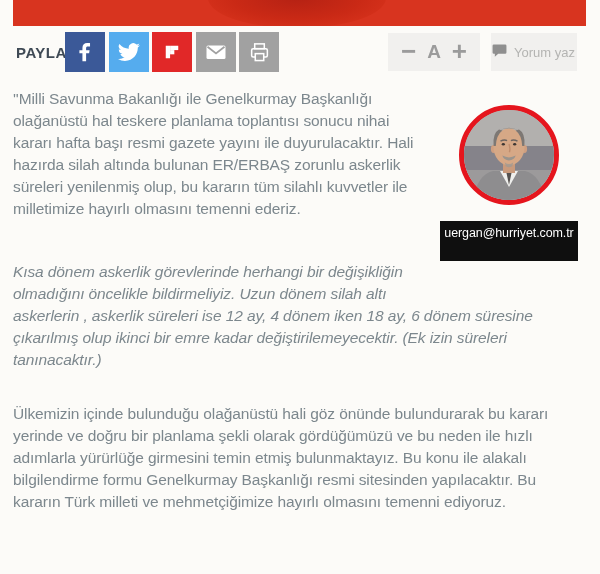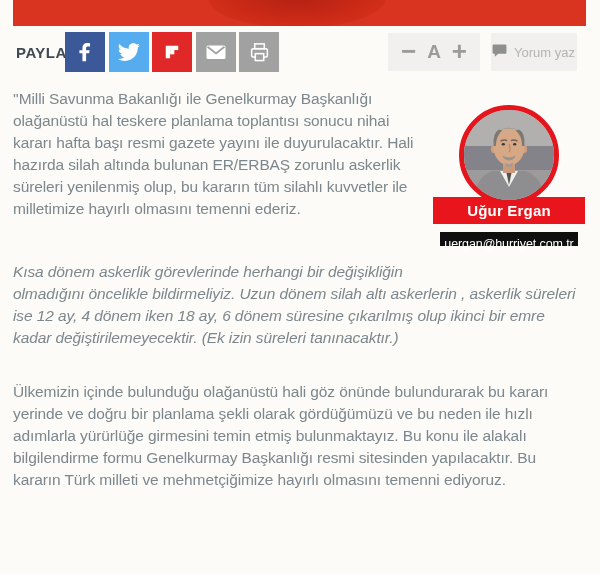--- a/index.html
+++ b/index.html
@@ -38,21 +38,21 @@
   .p3{margin-top:32px !important;}
   .p4{margin-top:5px !important;}
 
   
   .author-card{float:right;width:152px;margin:17px 0 10px 14px;text-align:center;cursor:pointer;}
   .photo{position:relative;z-index:2;width:90px;height:90px;margin:0 auto;border:5px solid #e5151d;
     border-radius:50%;overflow:hidden;background:#b9b7b5;}
   .photo svg{display:block;}
   .nbar{position:relative;z-index:1;margin-top:-8px;height:27px;line-height:28px;background:#e8151c;
     color:#fff;font-weight:bold;font-size:15px;letter-spacing:.2px;}
-  .ebar{width:138px;margin:8px auto;height:14px;line-height:24px;background:#0f0f0f;color:#fff;font-size:12.5px;}
+  .ebar{width:138px;margin:16px auto;height:40px;line-height:24px;background:#0f0f0f;color:#fff;font-size:12.5px;}
 </style>
 </head>
 <body>
 
 <div class="page">
 
   <div class="banner">
     <div class="banner-blob"></div>
   </div>
 
@@ -134,21 +134,20 @@
           <path d="M33.6 21.4 q11.4-6.2 22.8 0 q-5.7-3.6-11.4-3.6 q-5.7 0-11.4 3.6 z" fill="#8a8581"></path>
           <path d="M36.5 31.2 q3.6-2 6.6-.6" stroke="#6d6560" stroke-width="1.5" fill="none"></path>
           <path d="M53.5 31.2 q-3.6-2-6.6-.6" stroke="#6d6560" stroke-width="1.5" fill="none"></path>
           <ellipse cx="39.3" cy="34.3" rx="1.6" ry="1.2" fill="#3e3733"></ellipse>
           <ellipse cx="50.7" cy="34.3" rx="1.6" ry="1.2" fill="#3e3733"></ellipse>
           <path d="M45 34 q1.6 5 .4 8.2" stroke="#c08e6e" stroke-width="1.4" fill="none"></path>
           <path d="M38.3 45.6 q6.7 3.6 13.4 0 q-1.6 4.8-6.7 4.8 q-5.1 0-6.7-4.8 z" fill="#9b948c"></path>
           <path d="M40.8 52.5 q4.2 3 8.4 0 l-1 3.8 q-3.2 2-6.4 0 z" fill="#a29a92" opacity=".85"></path>
         </svg>
       </div>
-      <div class="nbar">Uğur Ergan</div>
       <div class="ebar">uergan@hurriyet.com.tr</div>
     </div>
 
     <p>''Milli Savunma Bakanlığı ile Genelkurmay Başkanlığı olağanüstü hal teskere planlama toplantısı sonucu nihai kararı hafta başı resmi gazete yayını ile duyurulacaktır. Hali hazırda silah altında bulunan ER/ERBAŞ zorunlu askerlik süreleri yenilenmiş olup, bu kararın tüm silahlı kuvvetler ile milletimize hayırlı olmasını temenni ederiz.</p>
     <p class="p2">Kısa dönem askerlik görevlerinde herhangi bir değişikliğin olmadığını öncelikle bildirmeliyiz. Uzun dönem silah altı askerlerin , askerlik süreleri ise 12 ay, 4 dönem iken 18 ay, 6 dönem süresine çıkarılmış olup ikinci bir emre kadar değiştirilemeyecektir. (Ek izin süreleri tanınacaktır.)</p>
     <p class="p3">Ülkemizin içinde bulunduğu olağanüstü hali göz önünde bulundurarak bu kararı yerinde ve doğru bir planlama şekli olarak gördüğümüzü ve bu neden ile hızlı adımlarla yürürlüğe girmesini temin etmiş bulunmaktayız. Bu konu ile alakalı bilgilendirme formu Genelkurmay Başkanlığı resmi sitesinden yapılacaktır. Bu kararın Türk milleti ve mehmetçiğimize hayırlı olmasını temenni ediyoruz.</p>
   </div>
 
 </div>
 

